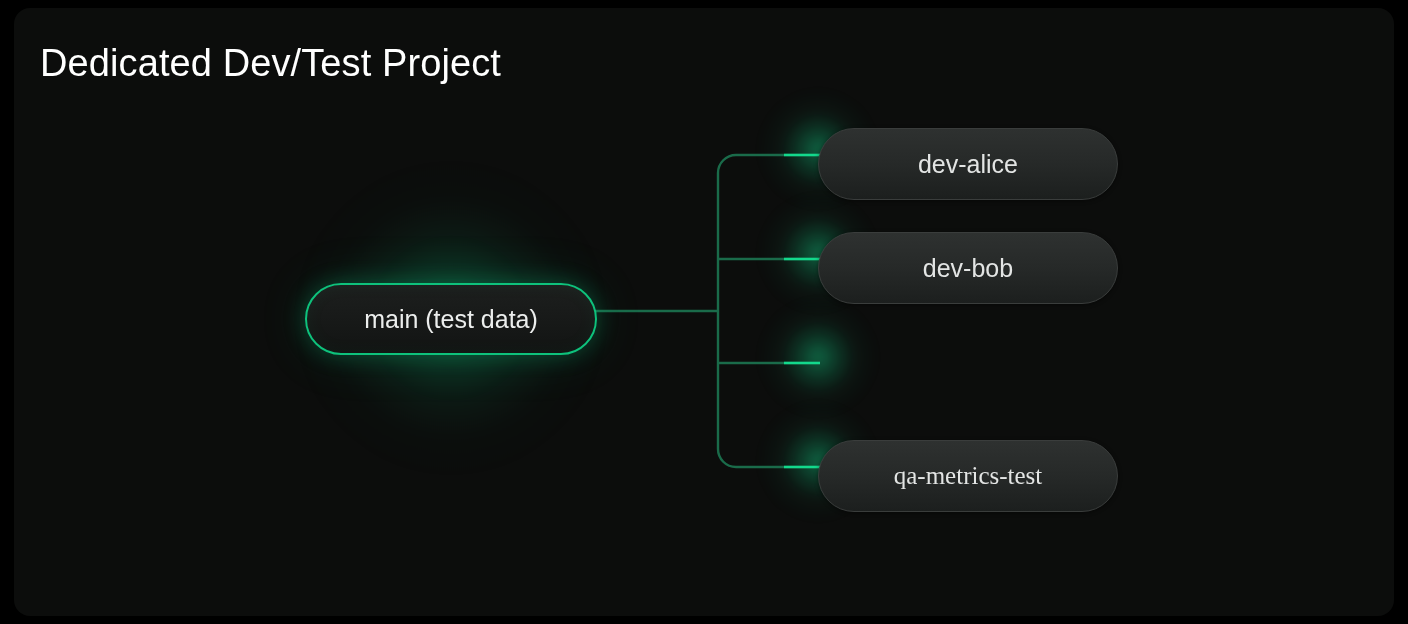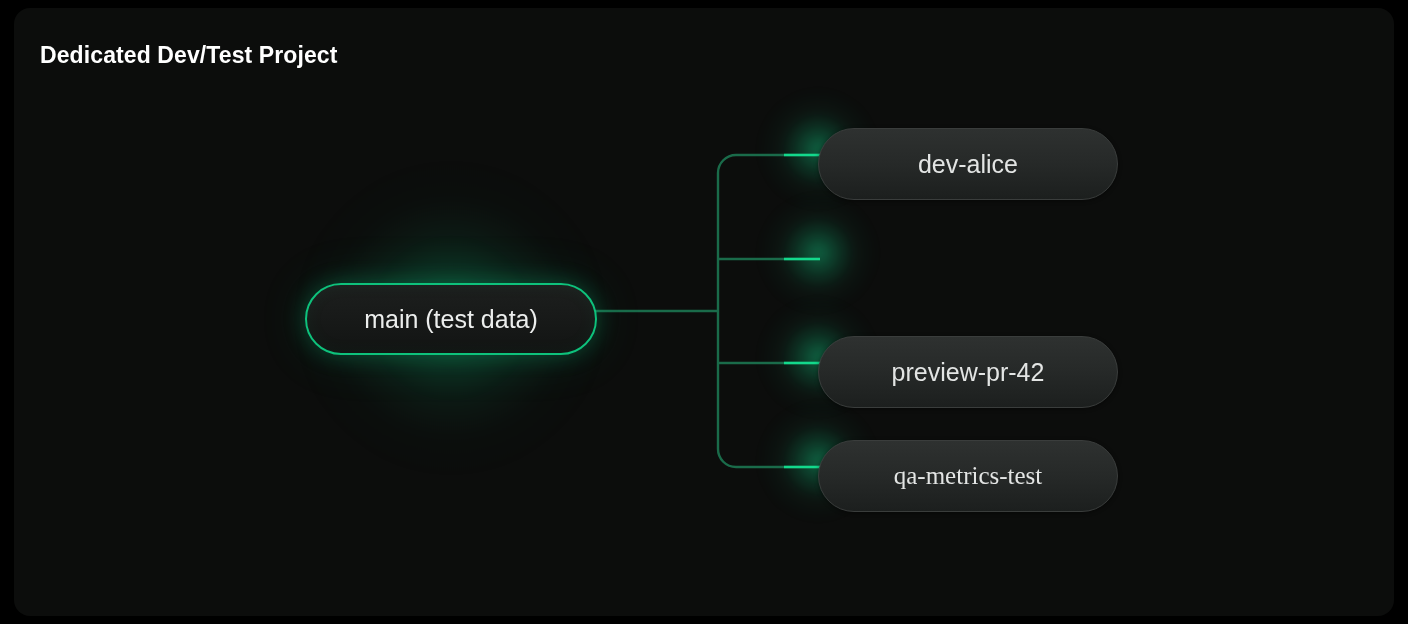--- a/index.html
+++ b/index.html
@@ -22,22 +22,22 @@
     height: 608px;
     background: #0c0d0c;
     border-radius: 16px;
     overflow: hidden;
   }
 
   #title {
     position: absolute;
     left: 26px;
     top: 34px;
-    font-size: 23px;
-    font-weight: bold;
+    font-size: 38px;
+    font-weight: normal;
     color: #ffffff;
     letter-spacing: 0.1px;
     white-space: nowrap;
   }
 
   
   #wires {
     position: absolute;
     left: 0;
     top: 0;
@@ -146,22 +146,22 @@
   </svg>
 
   <div class="node node-main">
     <span>main (test data)</span>
   </div>
 
   <div class="node node-child" style="top:120px;">
     <span>dev-alice</span>
   </div>
 
+  <div class="node node-child" style="top:224px;">
+    <span>dev-bob</span>
+  </div>
 
-  <div class="node node-child" style="top:328px;">
-    <span>preview-pr-42</span>
-  </div>
 
   <div class="node node-child" style="top:432px;font-family:Liberation Serif, serif;">
     <span>qa-metrics-test</span>
   </div>
 
 </div>
 
 </body></html>

